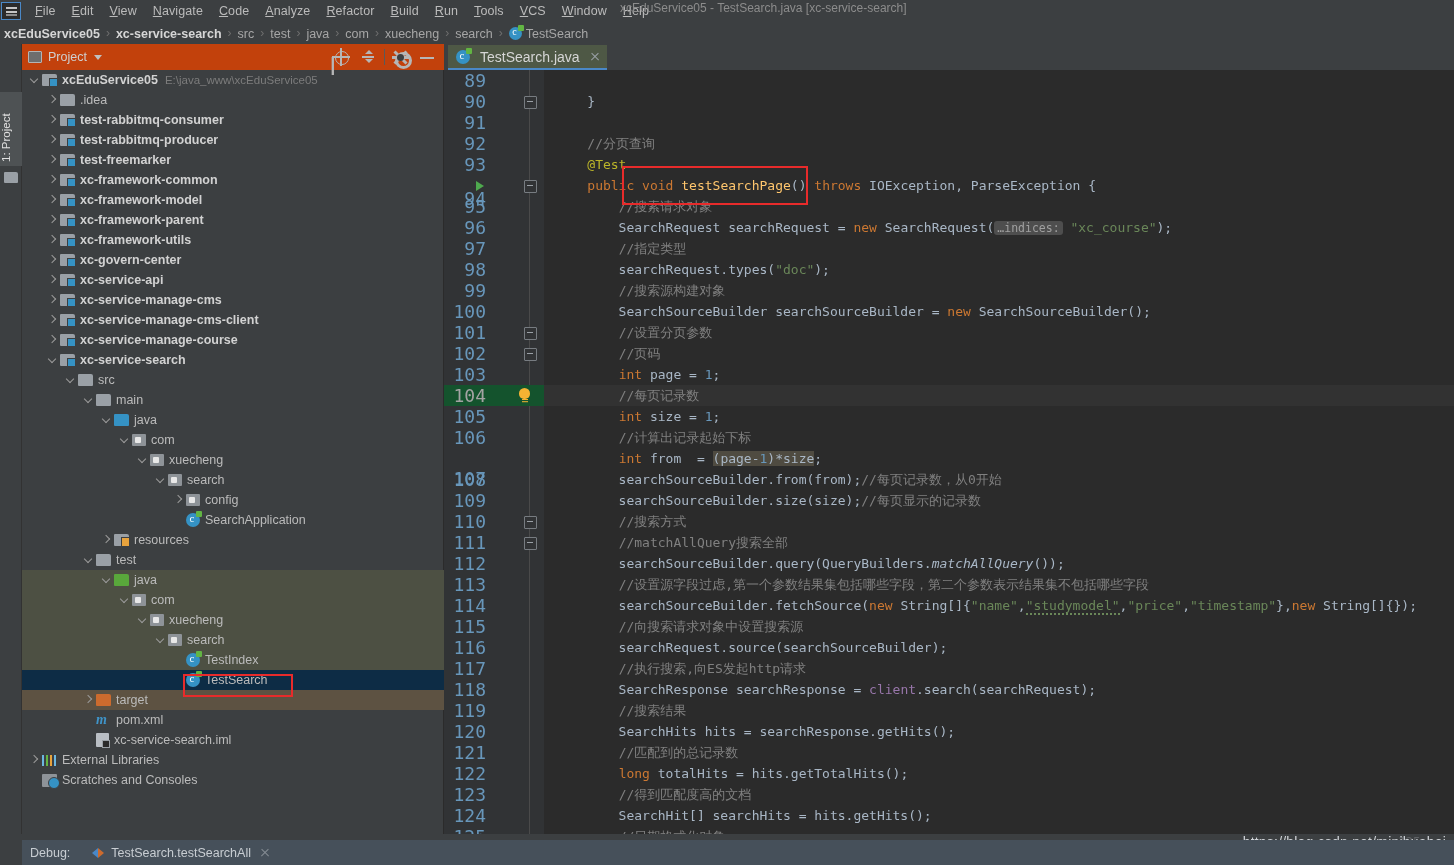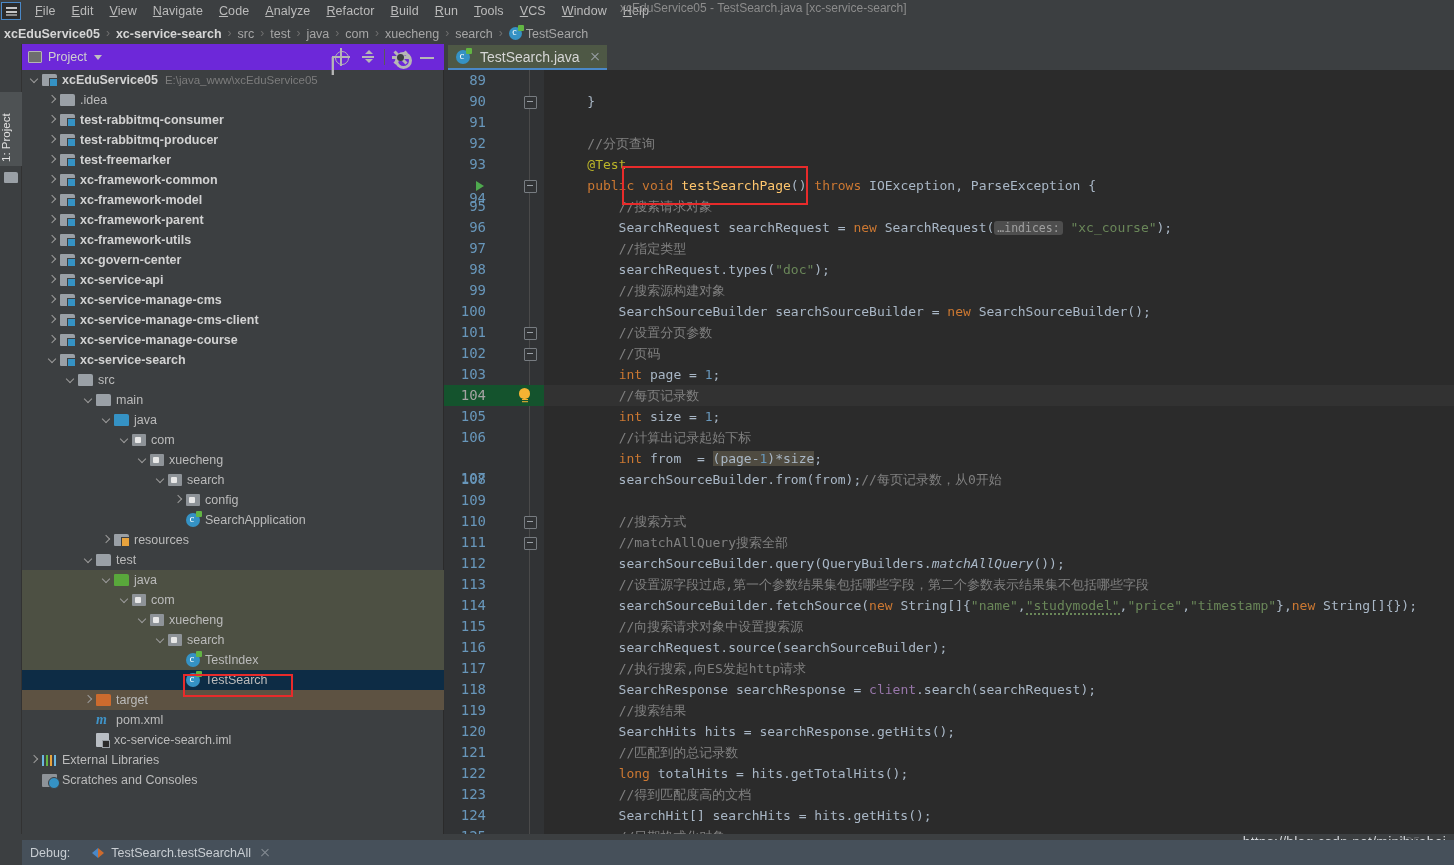--- a/index.html
+++ b/index.html
@@ -76,21 +76,21 @@
     background: #9aa0a6; border-radius: 1px 2px 1px 1px;
   }
 
   
   .project-panel {
     position: absolute; left: 22px; top: 44px; width: 422px; height: 790px;
     background: #3c3f41; border-right: 1px solid #2b2b2b;
   }
   .panel-head {
     position: absolute; left: 0; top: 0; width: 422px; height: 26px;
-    background: #6d28d9; display: flex; align-items: center;
+    background: #c2410c; display: flex; align-items: center;
   }
   .panel-icon {
     width: 14px; height: 12px; margin-left: 6px; margin-right: 6px;
     background: #6e6e6e; border: 1.5px solid #b4b4b4; border-radius: 1px;
   }
   .panel-title { font-size: 12.5px; color: #cfcfcf; }
   .panel-caret {
     margin-left: 7px; width: 0; height: 0;
     border-left: 4px solid transparent; border-right: 4px solid transparent;
     border-top: 5px solid #c0c0c0;
@@ -261,21 +261,21 @@
 
   .code-wrap {
     position: absolute; left: 0; top: 26px; width: 1010px; height: 764px;
     background: #2b2b2b; overflow: hidden;
   }
   .gutter {
     position: absolute; left: 0; top: 0; width: 100px; height: 764px; background: #313335;
   }
   .gutter-line {
     position: absolute; left: 0; width: 100px; height: 21px;
-    font-family: "DejaVu Sans Mono", monospace; font-size: 14px;
+    font-family: "DejaVu Sans Mono", monospace; font-size: 18px;
     color: #606366; text-align: center; line-height: 21px;
   }
   .gutter-line .num { position: absolute; right: 58px; }
   .gutter-line.cur { background: #14532d; }
   .gutter-line.cur .num { color: #a4a3a3; }
   .foldline {
     position: absolute; left: 85px; top: 0; width: 1px; height: 764px; background: #4a4a4a;
   }
   .fold {
     position: absolute; left: 80px; width: 11px; height: 11px;
@@ -775,20 +775,21 @@
           <div class="cline" style="top: 210px;">        <span class="cmt">//搜索源构建对象</span></div>
           <div class="cline" style="top: 231px;">        SearchSourceBuilder searchSourceBuilder = <span class="kw">new</span> SearchSourceBuilder();</div>
           <div class="cline" style="top: 252px;">        <span class="cmt">//设置分页参数</span></div>
           <div class="cline" style="top: 273px;">        <span class="cmt">//页码</span></div>
           <div class="cline" style="top: 294px;">        <span class="kw">int</span> page = <span class="num">1</span>;</div>
           <div class="cline cur" style="top: 315px;">        <span class="cmt">//每页记录数</span></div>
           <div class="cline" style="top: 336px;">        <span class="kw">int</span> size = <span class="num">1</span>;</div>
           <div class="cline" style="top: 357px;">        <span class="cmt">//计算出记录起始下标</span></div>
           <div class="cline" style="top: 378px;">        <span class="kw">int</span> from  = <span class="hl-var">(page-<span class="num">1</span>)*size</span>;</div>
           <div class="cline" style="top: 399px;">        searchSourceBuilder.from(from);<span class="cmt">//每页记录数，从0开始</span></div>
+          <div class="cline" style="top: 420px;">        searchSourceBuilder.size(size);<span class="cmt">//每页显示的记录数</span></div>
           <div class="cline" style="top: 441px;">        <span class="cmt">//搜索方式</span></div>
           <div class="cline" style="top: 462px;">        <span class="cmt">//matchAllQuery搜索全部</span></div>
           <div class="cline" style="top: 483px;">        searchSourceBuilder.query(QueryBuilders.<span class="ital">matchAllQuery</span>());</div>
           <div class="cline" style="top: 504px;">        <span class="cmt">//设置源字段过虑,第一个参数结果集包括哪些字段，第二个参数表示结果集不包括哪些字段</span></div>
           <div class="cline" style="top: 525px;">        searchSourceBuilder.fetchSource(<span class="kw">new</span> String[]{<span class="str">"name"</span>,<span class="str squig">"studymodel"</span>,<span class="str">"price"</span>,<span class="str">"timestamp"</span>},<span class="kw">new</span> String[]{});</div>
           <div class="cline" style="top: 546px;">        <span class="cmt">//向搜索请求对象中设置搜索源</span></div>
           <div class="cline" style="top: 567px;">        searchRequest.source(searchSourceBuilder);</div>
           <div class="cline" style="top: 588px;">        <span class="cmt">//执行搜索,向ES发起http请求</span></div>
           <div class="cline" style="top: 609px;">        SearchResponse searchResponse = <span class="fld">client</span>.search(searchRequest);</div>
           <div class="cline" style="top: 630px;">        <span class="cmt">//搜索结果</span></div>

